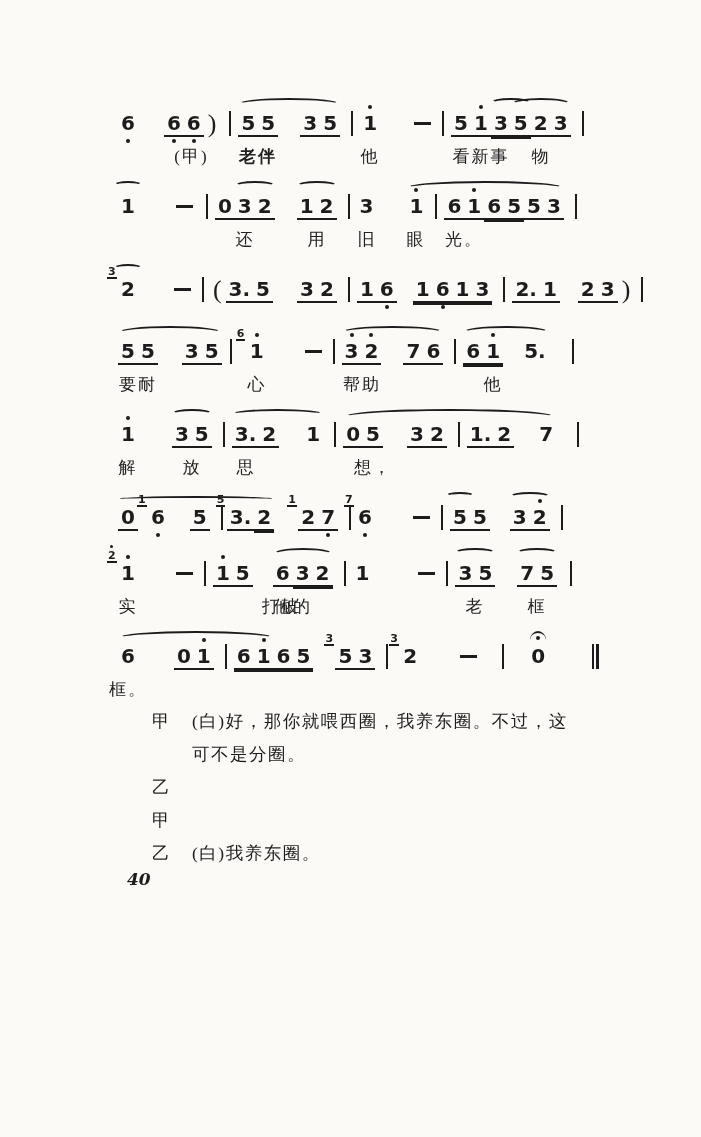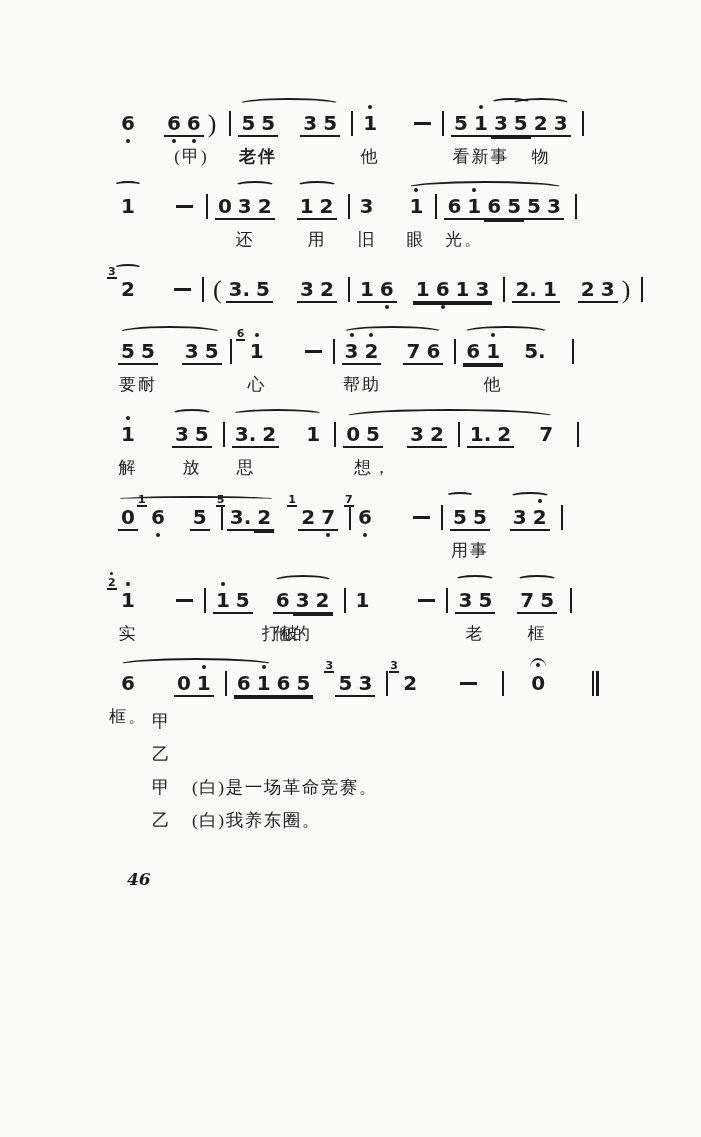--- a/index.html
+++ b/index.html
@@ -246,23 +246,20 @@
           <span class="tok bar"></span>
           <span class="tok note u1"><span class="txt">5</span></span>
           <span class="tok note u1" style="margin-right: 20px;"><span class="txt">5</span></span>
           <span class="tok note u1"><span class="txt">3</span></span>
           <span class="tok note u1" style="margin-right: 4px;"><span class="txt">2</span><span class="dot-above"></span></span>
           <span class="tok bar"></span>
           <div class="slur" style="left: 0px; width: 156px; height: 6px; top: 6px;"></div>
           <div class="slur" style="left: 328px; width: 28px; height: 7px; top: 2px;"></div>
           <div class="slur" style="left: 392px; width: 40px; height: 9px; top: 2px;"></div>
         </div>
-        <div class="lyrics-row">
-          <span class="lyric" style="left: 352px;">用事</span>
-        </div>
       </div>
       <div class="music-line">
         <div class="notes-row">
           <span class="tok note" style="margin-right: 28px;"><span class="grace">2<span class="gdot-a"></span></span><span class="txt">1</span><span class="dot-above"></span></span>
           <span class="tok dash" style="margin-right: 4px;"></span>
           <span class="tok bar"></span>
           <span class="tok note u1"><span class="txt">1</span><span class="dot-above"></span></span>
           <span class="tok note u1" style="margin-right: 20px;"><span class="txt">5</span></span>
           <span class="tok note u1"><span class="txt">6</span></span>
           <span class="tok note u2"><span class="txt">3</span></span>
@@ -309,31 +306,32 @@
           <div class="slur" style="left: 0px; width: 156px; height: 14px; top: 2px;"></div>
         </div>
         <div class="lyrics-row">
           <span class="lyric" style="left: 10px;">框。</span>
         </div>
       </div>
     </div>
   <div class="dialogue" id="dialogue">
       <div class="dlg-row">
         <div class="dlg-speaker">甲</div>
+        <div class="dlg-text">
+          <div>(白)好，那你就喂西圈，我养东圈。不过，这</div>
+          <div>可不是分圈。</div>
+        </div>
       </div>
       <div class="dlg-row">
         <div class="dlg-speaker">乙</div>
       </div>
       <div class="dlg-row">
         <div class="dlg-speaker">甲</div>
-        <div class="dlg-text">
-          <div>(白)是一场革命竞赛。</div>
-        </div>
       </div>
       <div class="dlg-row">
         <div class="dlg-speaker">乙</div>
         <div class="dlg-text">
           <div>(白)我养东圈。</div>
         </div>
       </div>
     </div>
-  <div class="page-number">46</div>
+  <div class="page-number">40</div>
 </div>
 
 </body></html>

